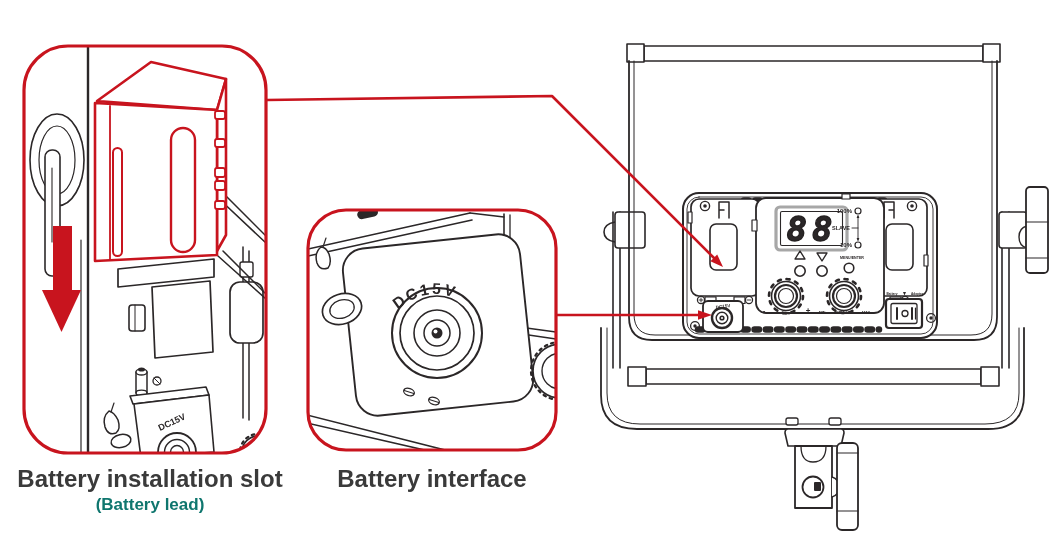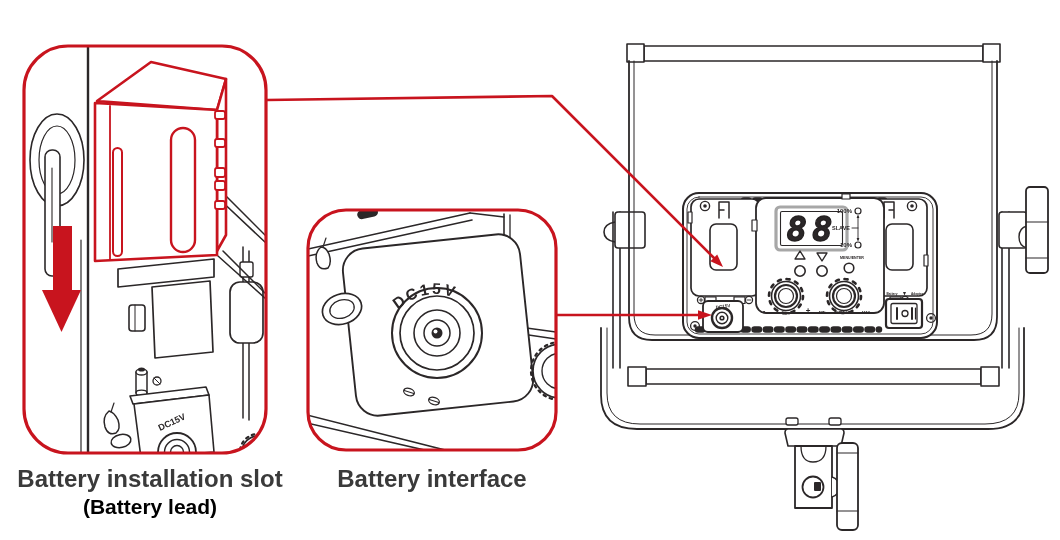--- a/index.html
+++ b/index.html
@@ -6,21 +6,21 @@
   body{width:1060px;height:540px;position:relative;overflow:hidden;
        font-family:"Liberation Sans",sans-serif;}
   .stage{position:absolute;inset:0;}
   svg{position:absolute;left:0;top:0;font-family:"Liberation Sans",sans-serif;}
   .k{stroke:#2b2728;fill:none;stroke-linecap:round;stroke-linejoin:round;}
   .kw{stroke:#2b2728;fill:#ffffff;stroke-linecap:round;stroke-linejoin:round;}
   .r{stroke:#c8141e;fill:none;stroke-linecap:round;stroke-linejoin:round;}
   .rf{fill:#c8141e;stroke:none;}
   .cap{position:absolute;text-align:center;color:#3a3a3a;font-weight:700;line-height:1.15;}
   .cap-title{font-size:24px;}
-  .cap-sub{font-size:21px;color:#000000;}
+  .cap-sub{font-size:17px;color:#0f766e;}
   svg text{fill:#2b2728;}
 </style>
 </head>
 <body>
 
 <div class="stage">
 <svg width="1060" height="540" viewBox="0 0 1060 540">
   <defs>
     <clipPath id="clipBat">
           <rect x="24" y="46" width="242" height="407" rx="44"></rect>

